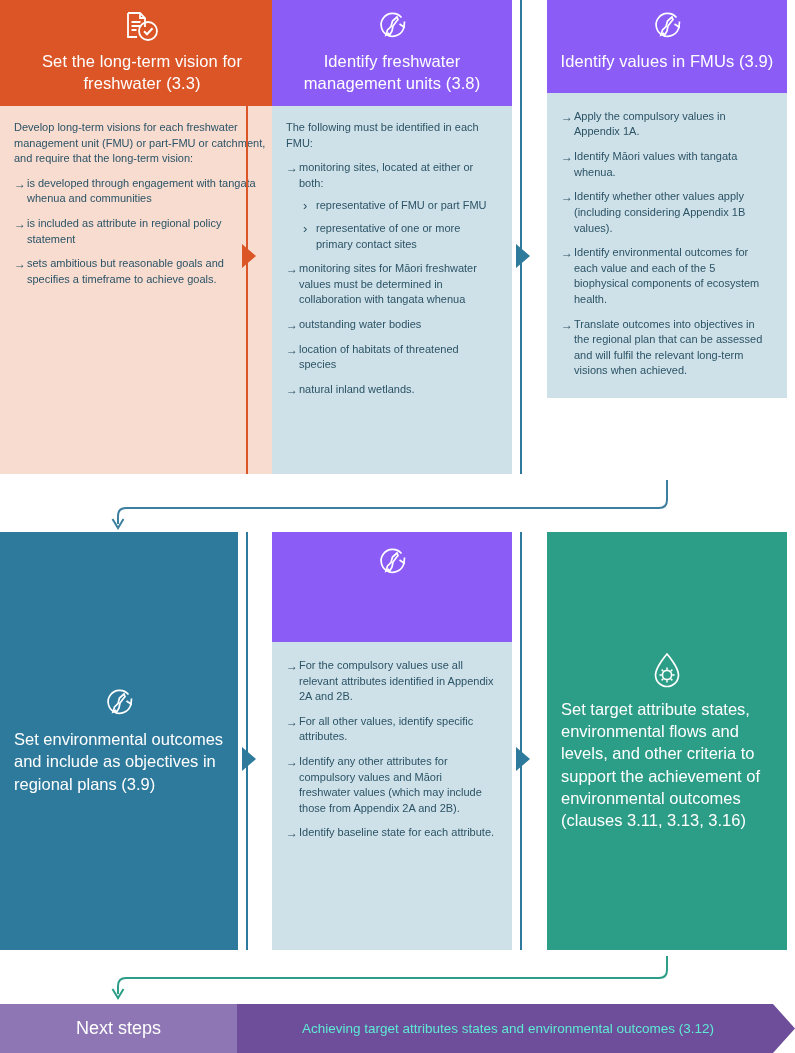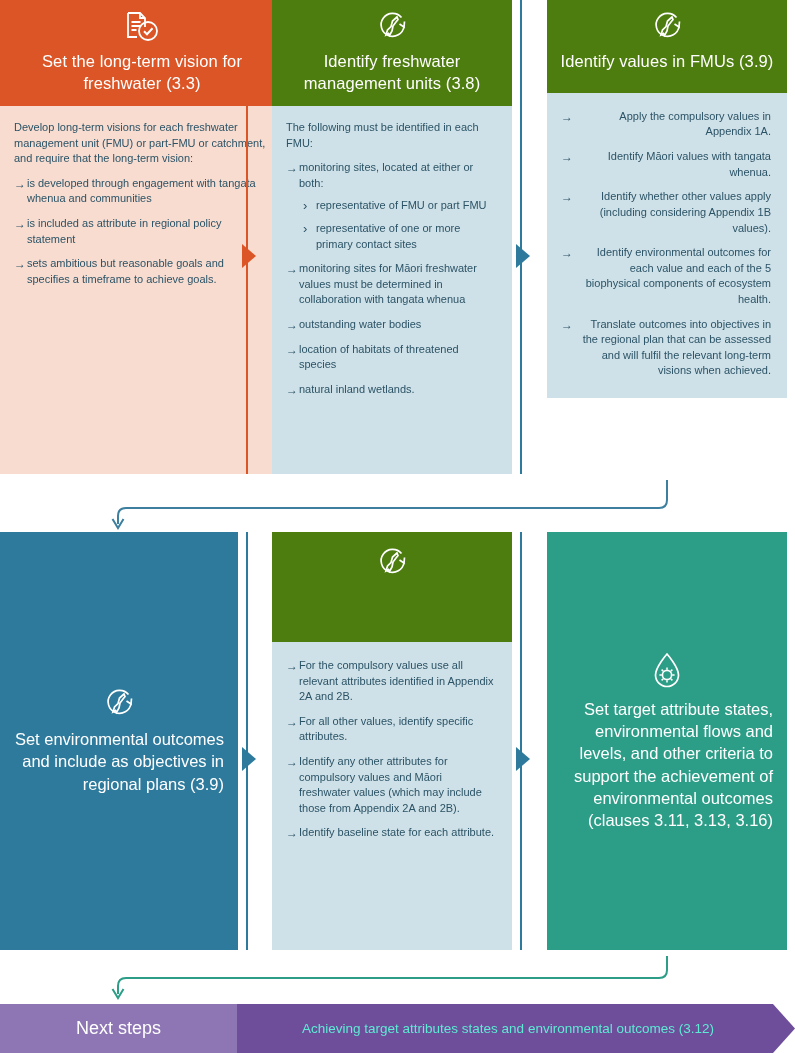--- a/index.html
+++ b/index.html
@@ -57,29 +57,29 @@
   .icon-wrap svg { display: block; }
 
   
   .solid {
     position: absolute;
     display: flex;
     flex-direction: column;
     align-items: center;
     justify-content: center;
     color: #ffffff;
-    text-align: right;
+    text-align: left;
     padding: 14px;
   }
   .solid .title { font-size: 16.5px; line-height: 1.35; }
 
   
   .hd-orange { background: #db5526; }
   .bd-pink   { background: #f8dcd0; }
-  .hd-teal   { background: #4d7c0f; }
+  .hd-teal   { background: #8b5cf6; }
   .bd-lblue  { background: #cfe1e8; }
   .sl-teal   { background: #2e7a9c; }
   .sl-green  { background: #2c9d87; }
 
   
   .tri {
     position: absolute;
     width: 0; height: 0;
     border-top: 12px solid transparent;
     border-bottom: 12px solid transparent;
@@ -184,21 +184,21 @@
         <svg width="36" height="34" viewBox="0 0 36 34">
           <g fill="none" stroke="#ffffff" stroke-width="1.7">
             <path d="M27.5 7.5 A11.5 11.5 0 1 0 30 16.5"></path>
             <path d="M30.5 11.5 L30 17 L25.5 14"></path>
             <path d="M23 7 l-4.5 4 l-1.5 5.5 l-3.5 3.5 l-1.5 5 l2.5 -1.5 l1 2 l2.5 -4.5 l1 -5 l3 -4 l2 -2.5 z"></path>
           </g>
         </svg>
       </div>
       <div class="title">Identify values in FMUs (3.9)</div>
     </div>
-    <div class="card-body bd-lblue" style="padding-top:16px;text-align:right;">
+    <div class="card-body bd-lblue" style="padding-top:16px;">
       <ul>
         <li>Apply the compulsory values in Appendix 1A.</li>
         <li>Identify Māori values with tangata whenua.</li>
         <li>Identify whether other values apply (including considering Appendix 1B values).</li>
         <li>Identify environmental outcomes for each value and each of the 5 biophysical components of ecosystem health.</li>
         <li>Translate outcomes into objectives in the regional plan that can be assessed and will fulfil the relevant long-term visions when achieved.</li>
       </ul>
     </div>
   </div>
 

